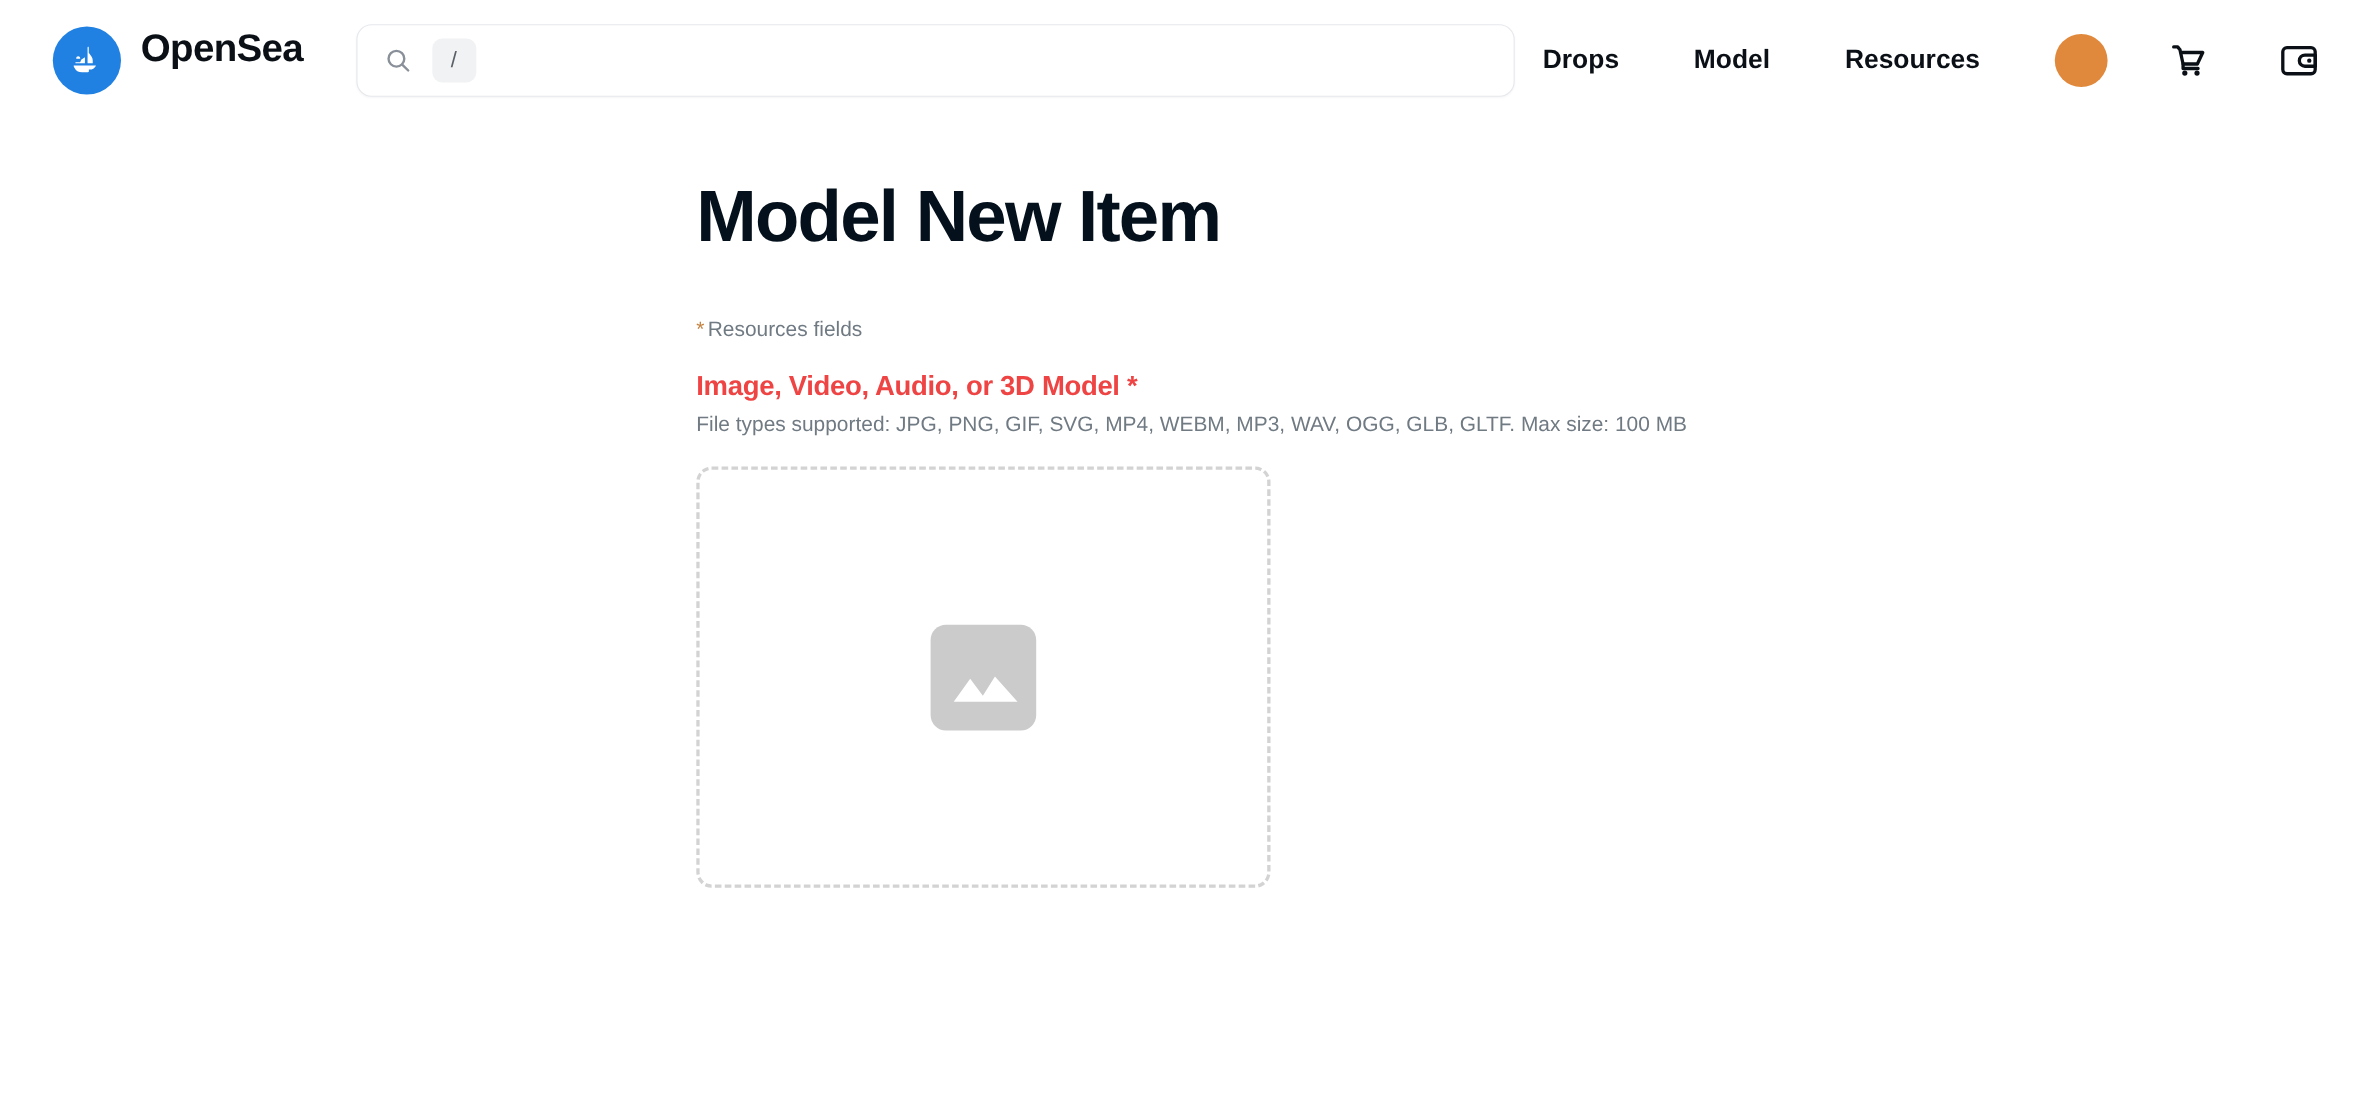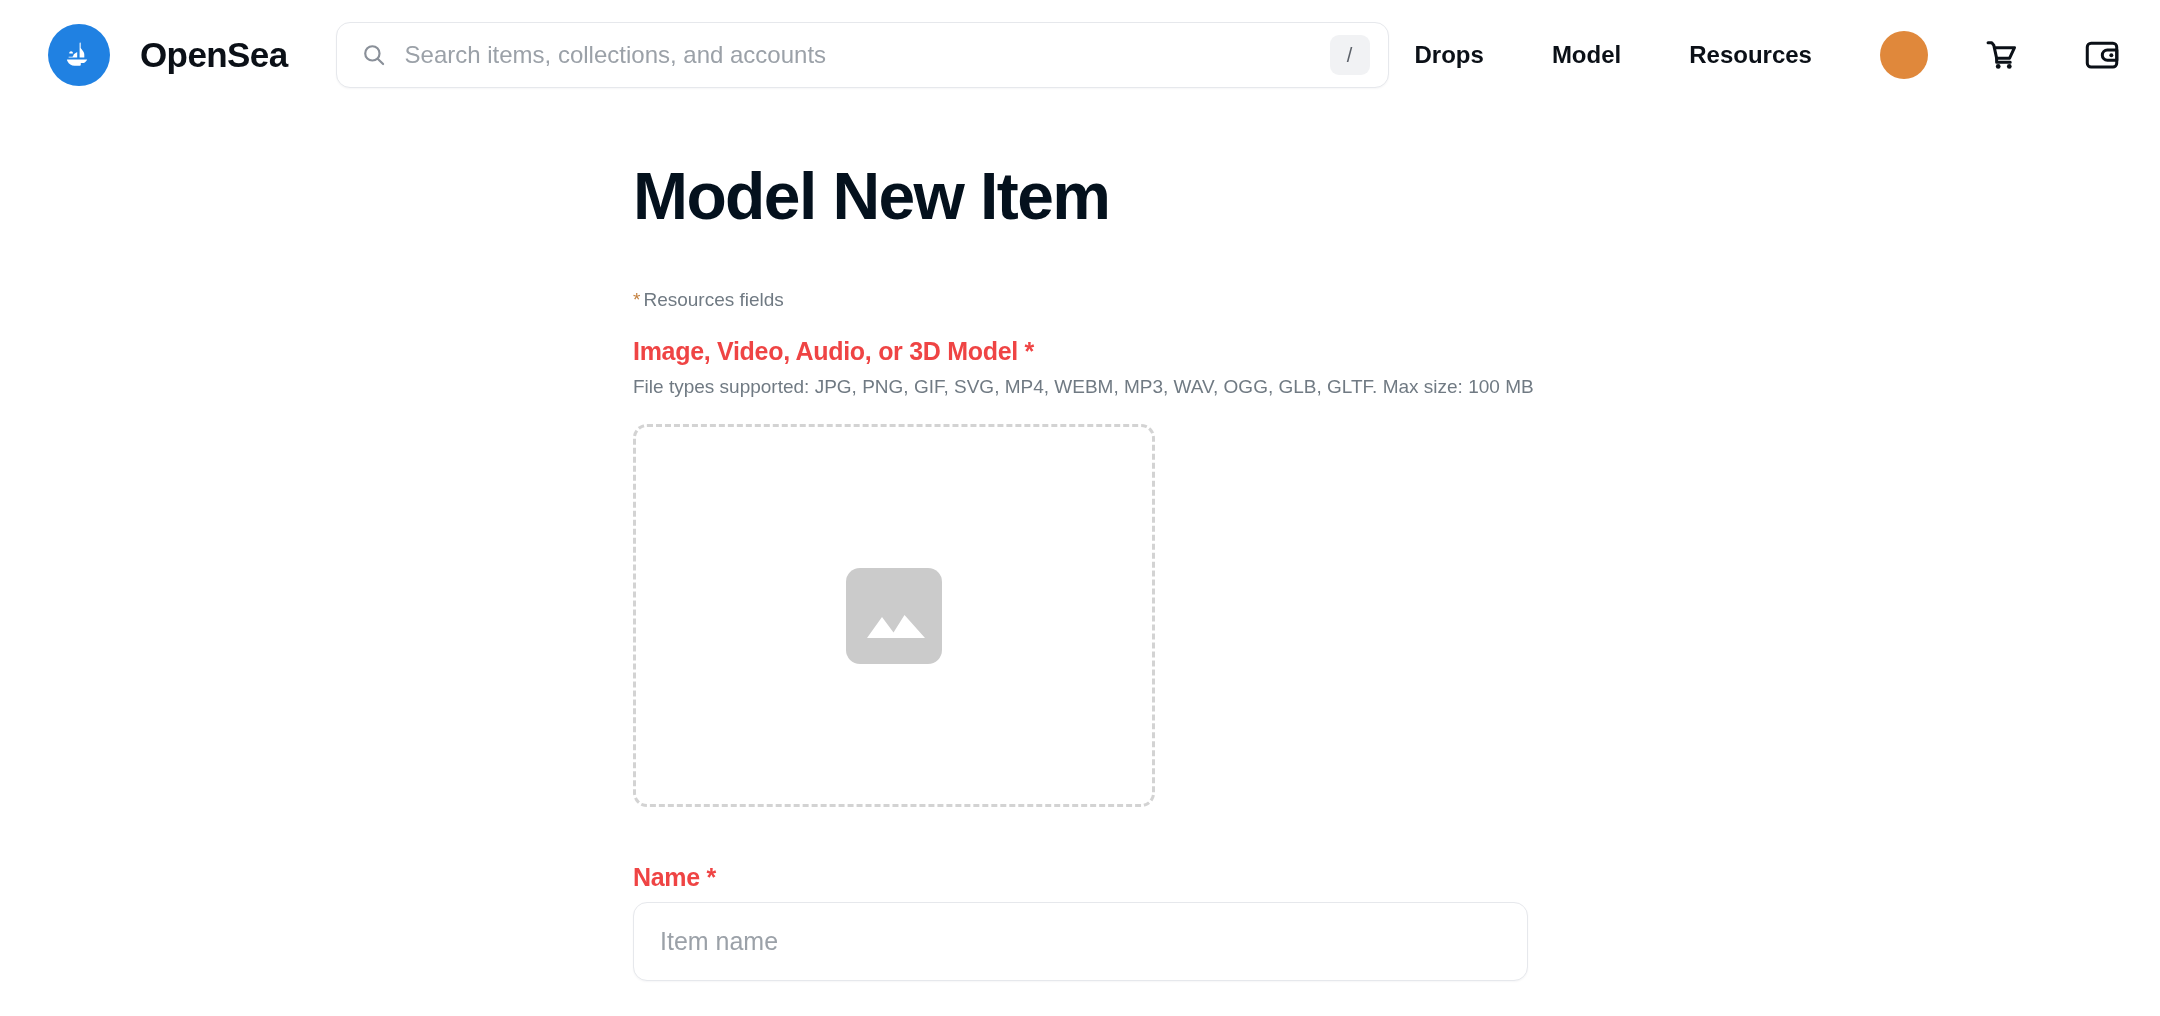--- a/index.html
+++ b/index.html
@@ -19,22 +19,22 @@
     position: relative;
     height: 110px;
     background: #ffffff;
     display: flex;
     align-items: center;
     padding: 0 48px 0 48px;
   }
 
   .brand {
     display: flex;
-    align-items: center;
-    gap: 30px;
+    align-items: flex-start;
+    gap: 18px;
     flex: 0 0 auto;
     cursor: pointer;
   }
   .brand-mark {
     width: 62px;
     height: 62px;
     border-radius: 50%;
     background: #2081E2;
     display: flex;
     align-items: center;
@@ -215,21 +215,20 @@
   </div>
 
   <div class="search-wrap">
     <div class="search-box">
       <span class="search-icon">
         <svg width="26" height="26" viewBox="0 0 24 24" fill="none" aria-hidden="true">
           <circle cx="10.5" cy="10.5" r="6.6" stroke="#8A9099" stroke-width="2"></circle>
           <line x1="15.4" y1="15.4" x2="20.4" y2="20.4" stroke="#8A9099" stroke-width="2" stroke-linecap="round"></line>
         </svg>
       </span>
-      <input class="search-input" type="text" placeholder="Search items, collections, and accounts" style="">
       <span class="slash-badge">/</span>
     </div>
   </div>
 
   <nav class="nav">
     <a class="nav-link" href="#">Drops</a>
     <a class="nav-link" href="#">Model</a>
     <a class="nav-link" href="#">Resources</a>
 
     <span class="avatar"></span>
@@ -265,18 +264,14 @@
   <div class="field-hint">File types supported: JPG, PNG, GIF, SVG, MP4, WEBM, MP3, WAV, OGG, GLB, GLTF. Max size: 100 MB</div>
 
   <div class="dropzone">
     <span class="img-placeholder">
       <svg width="96" height="96" viewBox="0 0 96 96" aria-hidden="true">
         <path fill="#ffffff" d="M21 70 L36 49 L47.5 64.5 L58.5 47 L79 70 Z"></path>
       </svg>
     </span>
   </div>
 
-  <div class="name-block">
-    <div class="field-label">Name *</div>
-    <input class="name-input" type="text" placeholder="Item name" style="">
-  </div>
 
 </main>
 
 </body></html>

